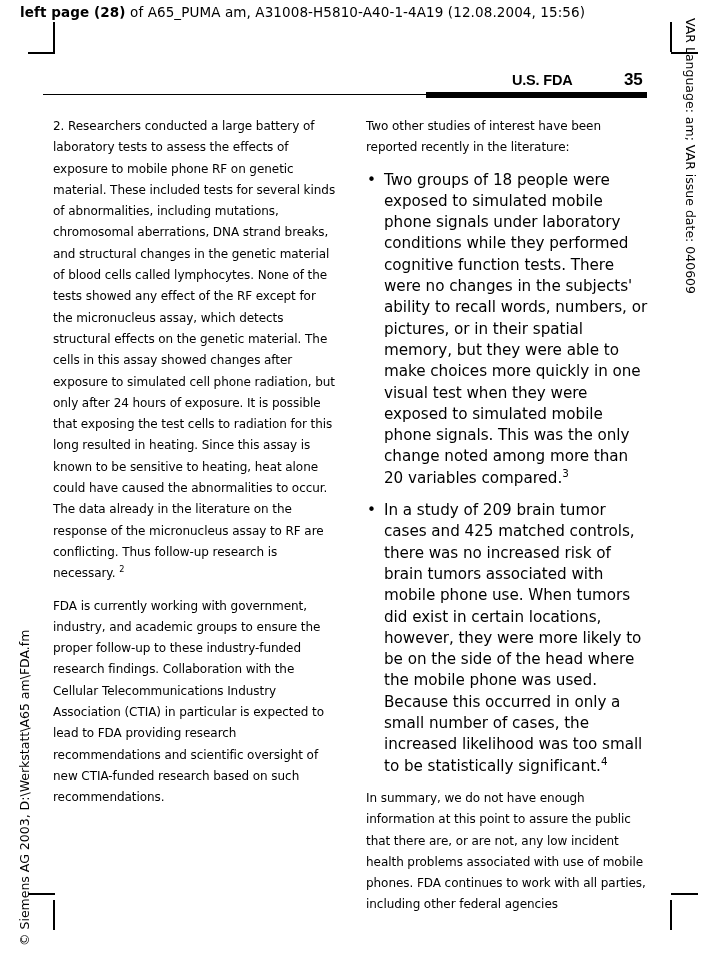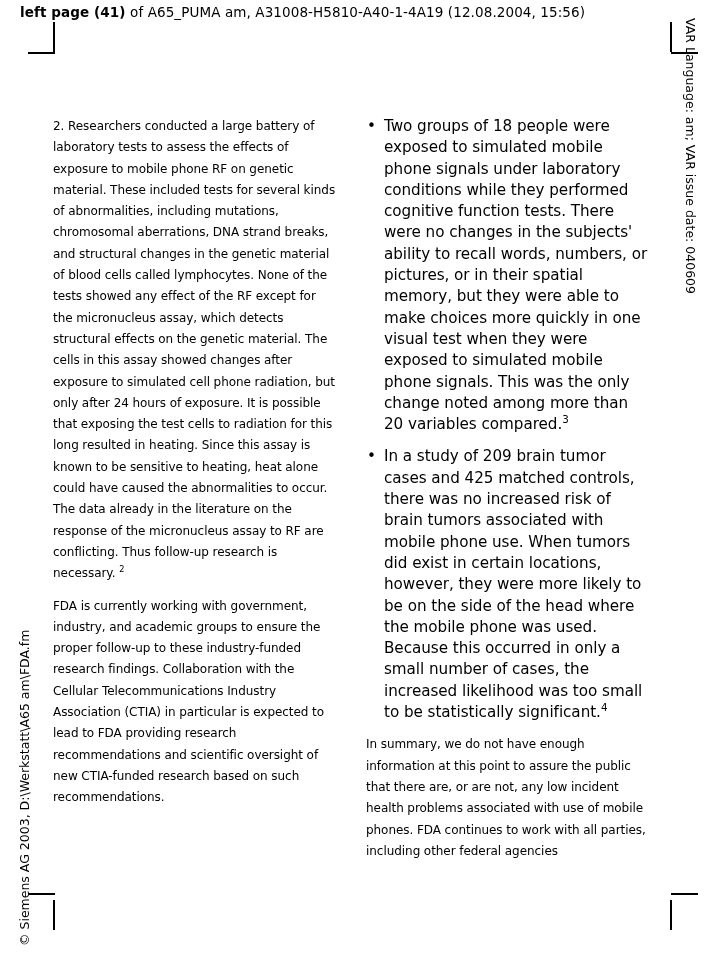--- a/index.html
+++ b/index.html
@@ -165,44 +165,51 @@
     vertical-align: super;
     line-height: 0;
   }
 </style>
 </head>
 <body>
 
 <div id="page">
 
   <div class="impo-header">
-    <span class="b">left page (41)</span><span> of A65_PUMA am, A31008-H5810-A40-1-4A19 (12.08.2004, 15:56)</span>
+    <span class="b">left page (28)</span><span> of A65_PUMA am, A31008-H5810-A40-1-4A19 (12.08.2004, 15:56)</span>
   </div>
 
   <div class="crop v crop-tl-v"></div>
   <div class="crop h crop-tl-h"></div>
   <div class="crop v crop-tr-v"></div>
   <div class="crop h crop-tr-h"></div>
   <div class="crop h crop-bl-h"></div>
   <div class="crop v crop-bl-v"></div>
   <div class="crop h crop-br-h"></div>
   <div class="crop v crop-br-v"></div>
 
   <div class="side-text side-right">VAR Language: am; VAR issue date: 040609</div>
   <div class="side-text side-left">© Siemens AG 2003, D:\Werkstatt\A65 am\FDA.fm</div>
 
+  <div class="runhead">
+    <div class="runhead-rule"></div>
+    <div class="runhead-bar"></div>
+    <div class="runhead-title">U.S. FDA</div>
+    <div class="runhead-pageno">35</div>
+  </div>
 
   <div class="columns">
 
     <div class="col">
       <p><span>2. Researchers conducted a large battery of laboratory tests to assess the effects of exposure to mobile phone RF on genetic material. These included tests for several kinds of abnormalities, including mutations, chromosomal aberrations, DNA strand breaks, and structural changes in the genetic material of blood cells called lymphocytes. None of the tests showed any effect of the RF except for the micronucleus assay, which detects structural effects on the genetic material. The cells in this assay showed changes after exposure to simulated cell phone radiation, but only after 24 hours of exposure. It is possible that exposing the test cells to radiation for this long resulted in heating. Since this assay is known to be sensitive to heating, heat alone could have caused the abnormalities to occur. The data already in the literature on the response of the micronucleus assay to RF are conflicting. Thus follow-up research is necessary. </span><sup>2</sup></p>
       <p>FDA is currently working with government, industry, and academic groups to ensure the proper follow-up to these industry-funded research findings. Collaboration with the Cellular Telecommunications Industry Association (CTIA) in particular is expected to lead to FDA providing research recommendations and scientific oversight of new CTIA-funded research based on such recommendations.</p>
     </div>
 
     <div class="col">
+      <p>Two other studies of interest have been reported recently in the literature:</p>
 
       <ul class="bullets">
         <li>
           <span class="dot">•</span><span>Two groups of 18 people were exposed to simulated mobile phone signals under laboratory conditions while they performed cognitive function tests. There were no changes in the subjects' ability to recall words, numbers, or pictures, or in their spatial memory, but they were able to make choices more quickly in one visual test when they were exposed to simulated mobile phone signals. This was the only change noted among more than 20 variables compared.</span><sup>3</sup>
         </li>
         <li>
           <span class="dot">•</span><span>In a study of 209 brain tumor cases and 425 matched controls, there was no increased risk of brain tumors associated with mobile phone use. When tumors did exist in certain locations, however, they were more likely to be on the side of the head where the mobile phone was used. Because this occurred in only a small number of cases, the increased likelihood was too small to be statistically significant.</span><sup>4</sup>
         </li>
       </ul>
 

